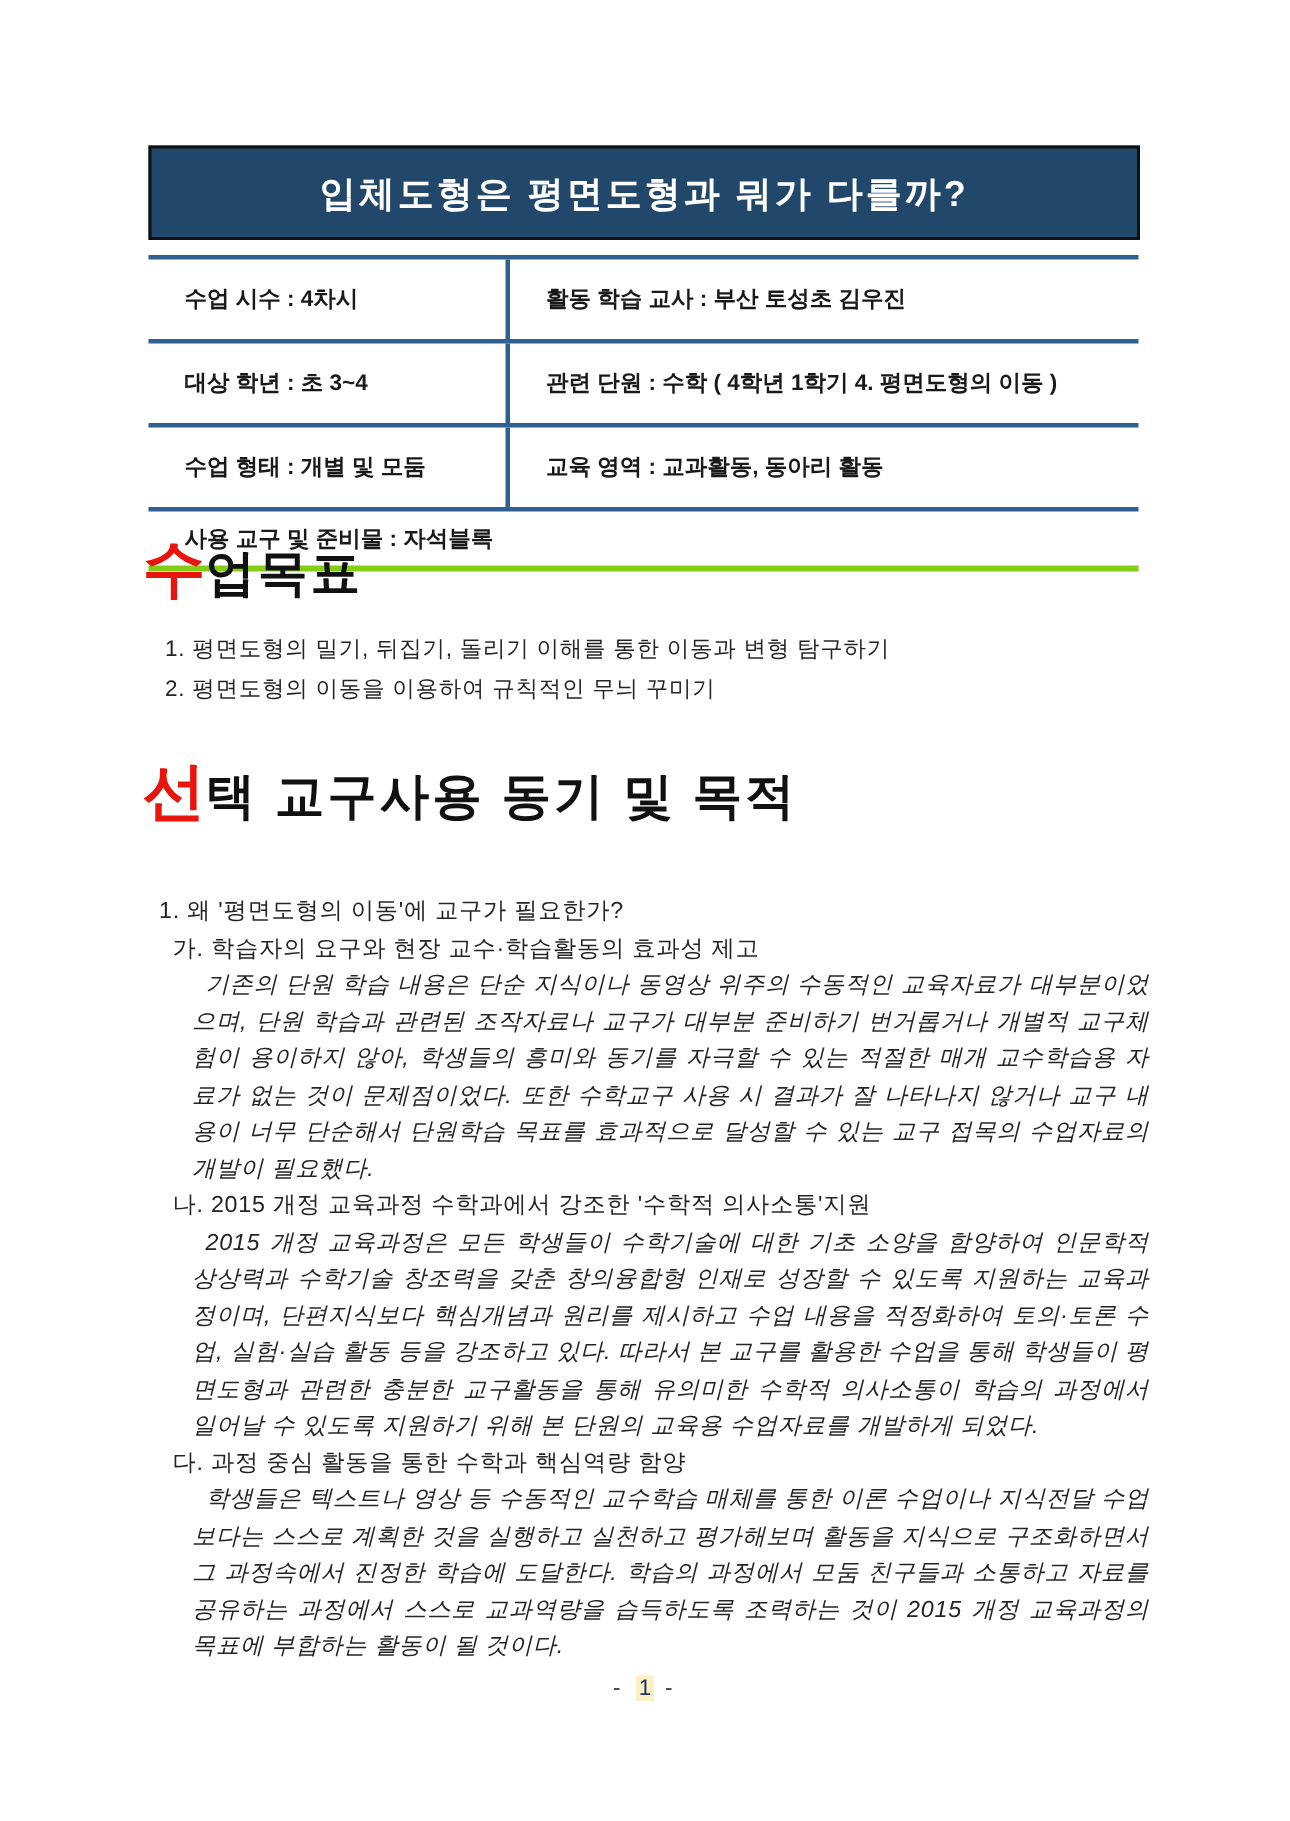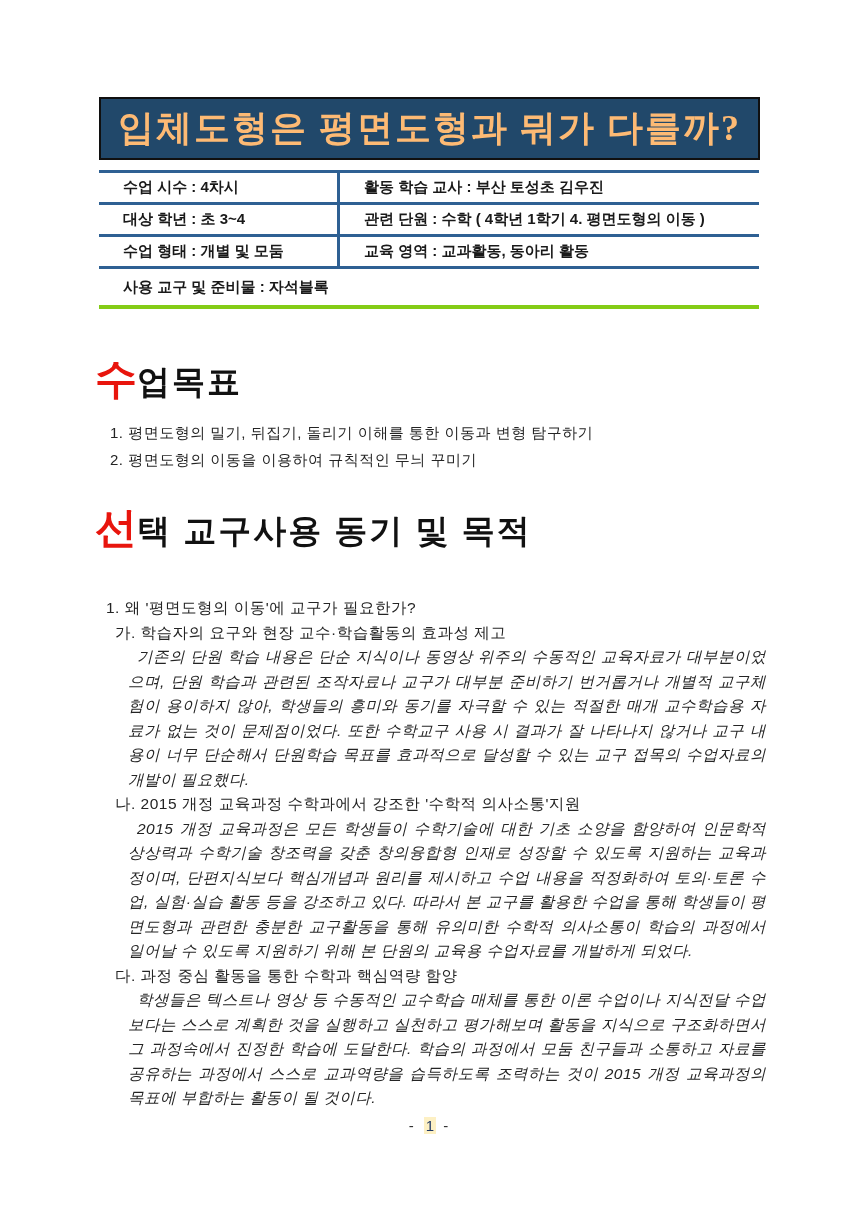--- a/index.html
+++ b/index.html
@@ -14,29 +14,29 @@
 
   
   .title-bar {
     position:absolute; left:99px; top:97px;
     width:661px; height:63px;
     background:#21486a;
     border:2px solid #101010;
     display:flex; align-items:center; justify-content:center;
   }
   .title-bar .title-text {
-    color:#fdba74; font-weight:bold; font-size:36px; letter-spacing:2px;font-family:Liberation Serif, serif;
+    color:#ffffff; font-weight:bold; font-size:24px; letter-spacing:2px;
   }
 
   
   .info-table {
     position:absolute; left:99px; top:170px; width:660px;
     font-size:15px; font-weight:bold; color:#191919;
   }
-  .it-row { display:flex; border-top:3px solid #2e6093; height:32px; align-items:stretch;justify-content:center; }
+  .it-row { display:flex; border-top:3px solid #2e6093; height:56px; align-items:stretch;justify-content:center; }
   .it-left  { width:238px; display:flex; align-items:center; padding-left:24px; }
   .it-right { flex:1; border-left:3px solid #2e6093; display:flex; align-items:center; padding-left:24px; }
   .it-full  {
     border-top:3px solid #2e6093; border-bottom:4px solid #84cc16;
     height:43px; display:flex; align-items:center; padding-left:24px;
   }
 
   
   .sec-heading { position:absolute; left:95px; white-space:nowrap; }
   .sec-heading .first { color:#e8150d; font-size:42px; font-weight:bold; line-height:1; }

